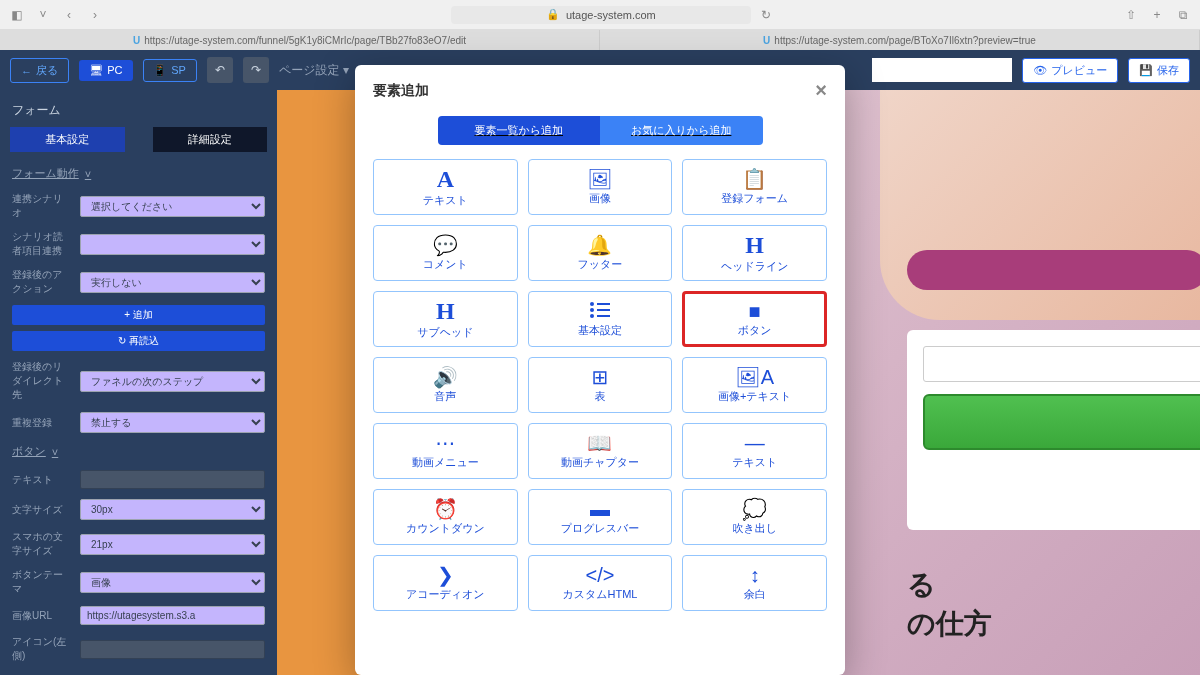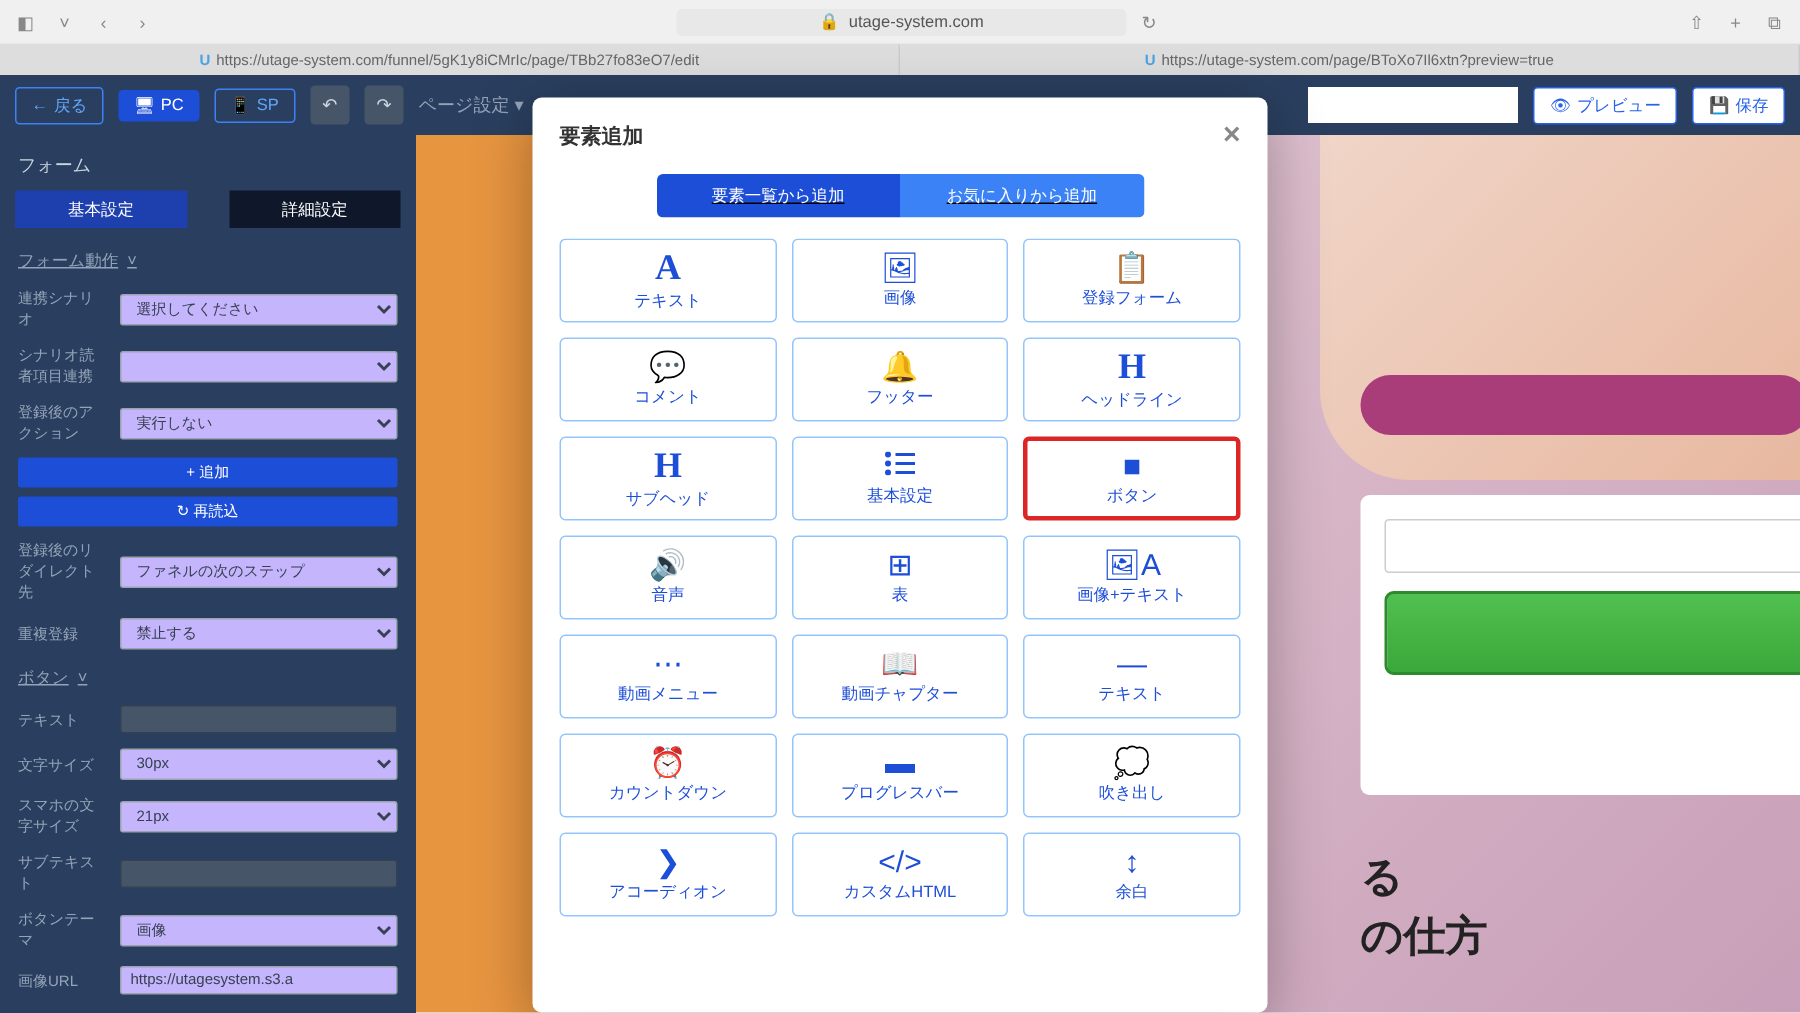--- a/index.html
+++ b/index.html
@@ -149,24 +149,20 @@
       </div>
     <div class="sb-row">
         <span class="sb-label">文字サイズ</span>
         <select class="sb-select"><option>30px</option></select>
       </div>
     <div class="sb-row">
         <span class="sb-label">スマホの文字サイズ</span>
         <select class="sb-select"><option>21px</option></select>
       </div>
     <div class="sb-row">
-        <span class="sb-label">サブテキスト</span>
-        <input class="sb-input" style="">
-      </div>
-    <div class="sb-row">
         <span class="sb-label">ボタンテーマ</span>
         <select class="sb-select"><option>画像</option></select>
       </div>
     <div class="sb-row">
         <span class="sb-label">画像URL</span>
         <input class="sb-select" value="https://utagesystem.s3.a" style="">
       </div>
     <div class="sb-row">
         <span class="sb-label">アイコン(左側)</span>
         <input class="sb-input" style="">

